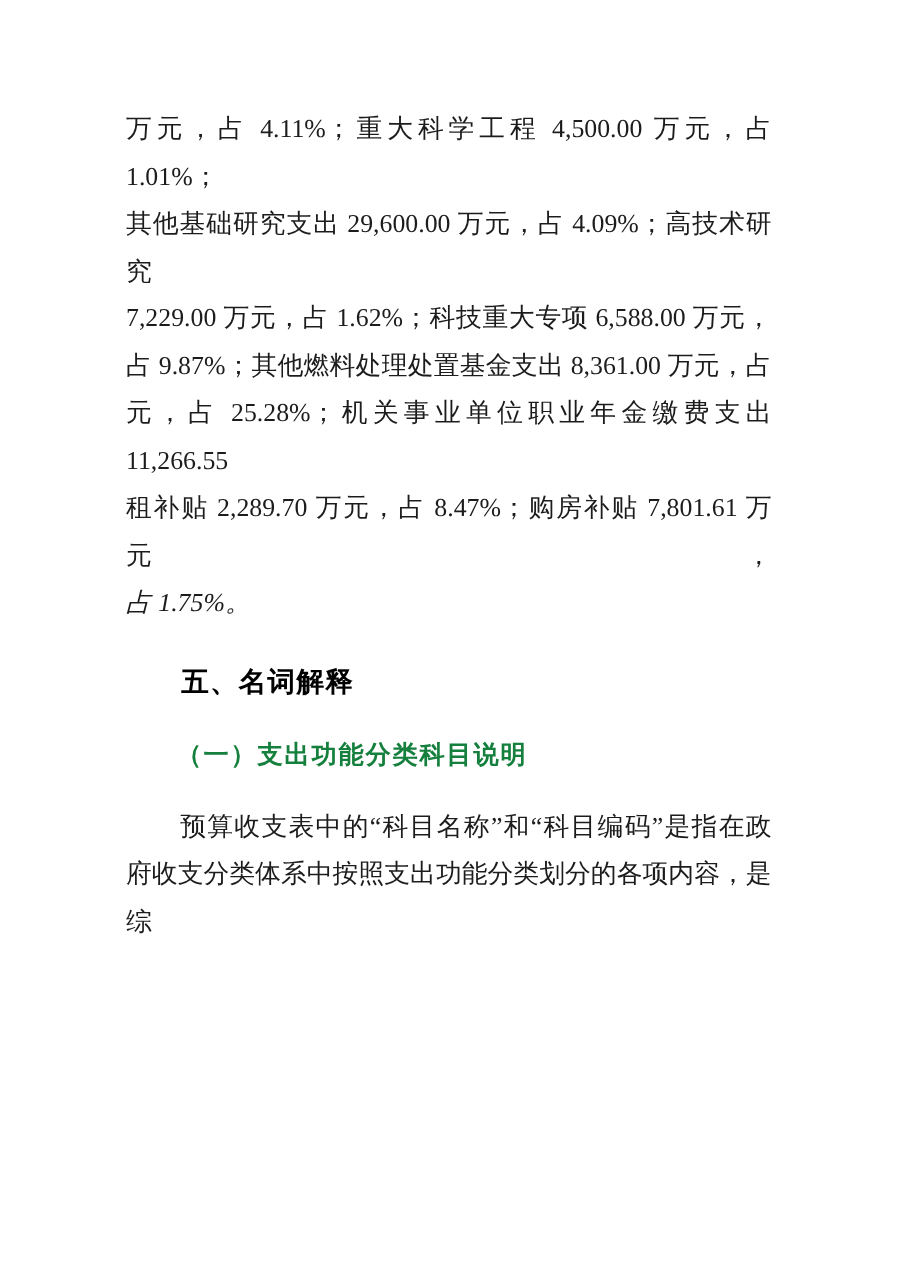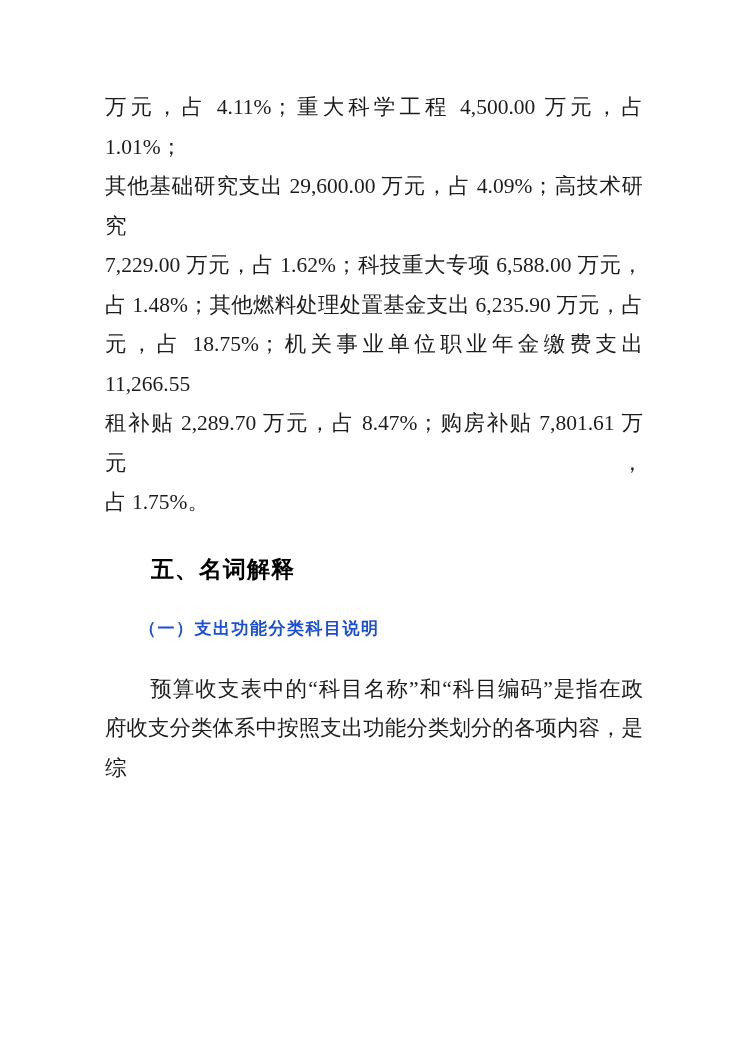--- a/index.html
+++ b/index.html
@@ -29,56 +29,57 @@
   .para .line {
     font-size: 21.5px;
     line-height: 39.5px;
     text-align: justify;
     text-align-last: justify;
     white-space: pre-wrap;
     color: #1c1c1c;
   }
   .para .line.last {
     text-align-last: auto;
+    font-style: italic;
   }
   h2.section-heading {
     margin: 32px 0 0 0;
     padding: 0;
-    font-family: Liberation Serif, serif;
+    font-family: Liberation Mono, monospace;
     font-weight: 700;
     font-size: 23px;
     line-height: 30px;
     color: #000000;
     text-indent: 2em;
     letter-spacing: 1px;
   }
   h3.subsection-heading {
     margin: 30px 0 27px 0;
     padding: 0;
     font-family: "Liberation Serif", "DejaVu Serif", serif;
     font-weight: 700;
-    font-size: 17px;
+    font-size: 21px;
     line-height: 28px;
-    color: #1d4ed8;
+    color: #15803d;
     text-indent: 2em;
     letter-spacing: 1.5px;
   }
 </style>
 </head>
 <body>
 
 <div class="page">
   <div class="content">
 
     <div class="para">
         <div class="line">万元，占 4.11%；重大科学工程 4,500.00 万元，占 1.01%；</div>
         <div class="line">其他基础研究支出 29,600.00 万元，占 4.09%；高技术研究</div>
         <div class="line">7,229.00 万元，占 1.62%；科技重大专项 6,588.00 万元，</div>
-        <div class="line">占 1.48%；其他燃料处理处置基金支出 6,235.90 万元，占</div>
-        <div class="line">元，占 18.75%；机关事业单位职业年金缴费支出 11,266.55</div>
+        <div class="line">占 9.87%；其他燃料处理处置基金支出 8,361.00 万元，占</div>
+        <div class="line">元，占 25.28%；机关事业单位职业年金缴费支出 11,266.55</div>
         <div class="line">租补贴 2,289.70 万元，占 8.47%；购房补贴 7,801.61 万元，</div>
         <div class="line last">占 1.75%。</div>
       </div>
 
     <h2 class="section-heading">五、名词解释</h2>
 
     <h3 class="subsection-heading">（一）支出功能分类科目说明</h3>
 
     <div class="para">
         <div class="line">　　预算收支表中的“科目名称”和“科目编码”是指在政</div>

